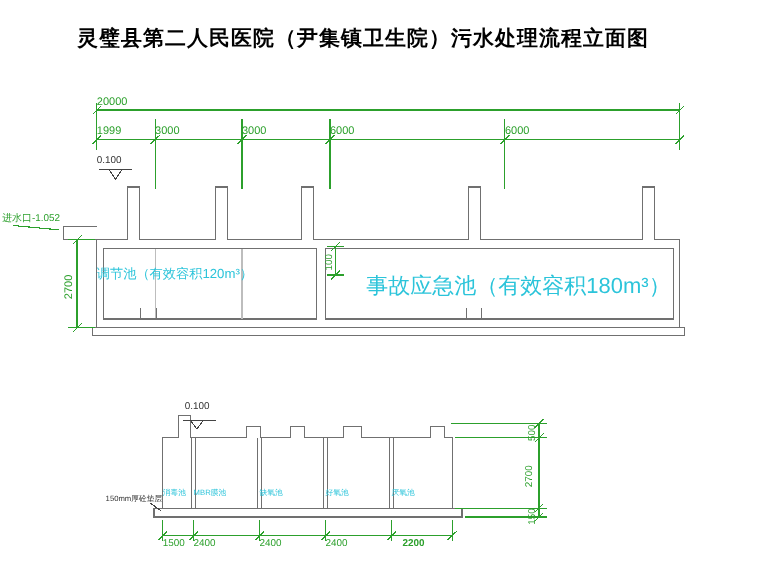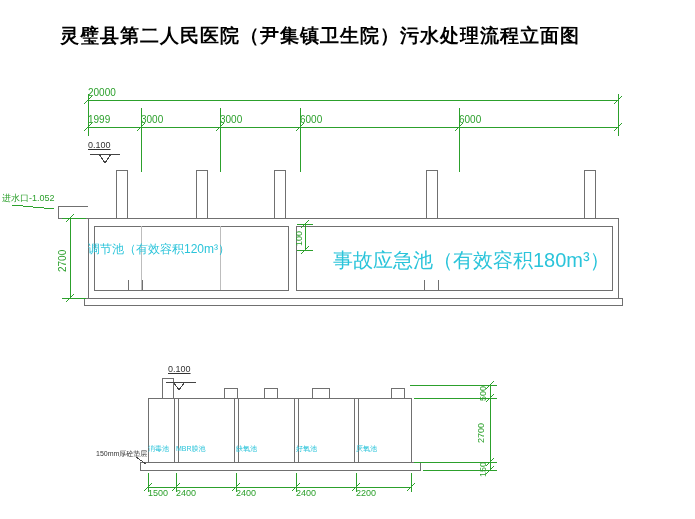--- a/index.html
+++ b/index.html
@@ -1,30 +1,30 @@
 <!DOCTYPE html>
 <html style="--dim-green: #2ca02c; --label-cyan: #2bc4da; --line-gray: #707070;"><head>
 <meta charset="utf-8">
 <style>
   html,body { margin:0; padding:0; background:#ffffff; }
   .canvas {
     position:relative; width:640px; height:519px; background:#ffffff;
-    font-family:"Liberation Sans", sans-serif; overflow:hidden;
+    font-family:"Liberation Sans", sans-serif; overflow:hidden;padding-left:20px;
   }
   .lbl { position:absolute; white-space:nowrap; line-height:1.1; }
   .ctr { text-align:left; }
   .title {
     left:0; right:0; top:26px; text-align:center;
     font-family:"Liberation Serif", serif; font-weight:bold;
     font-size:19px; letter-spacing:1px; color:#000;
   }
   .dimtext   { color:var(--dim-green,#2ca02c); font-size:10px; }
   .dimtext-s { color:var(--dim-green,#2ca02c); font-size:9px; }
   .cyantext  { color:var(--label-cyan,#2bc4da); }
-  .elevtext  { color:#333; font-size:9px;text-decoration:underline; }
+  .elevtext  { color:#333; font-size:9px; }
   .notetext  { color:#333; font-size:7px; }
   .vtext { transform:rotate(-90deg); transform-origin:0 0; }
   svg { position:absolute; left:0; top:0; }
   .sg  { stroke:var(--dim-green,#2ca02c); stroke-width:1; fill:none; }
   .sk  { stroke:var(--line-gray,#707070); stroke-width:1; fill:none; }
   .skw { stroke:var(--line-gray,#707070); stroke-width:1; fill:#ffffff; }
   .sl  { stroke:#bdbdbd; stroke-width:1; fill:none; }
   .sm  { stroke:#444444; stroke-width:1; fill:none; }
 </style>
 </head>
@@ -185,19 +185,19 @@
   <div class="lbl cyantext ctr" style="left:148px; top:445px; width:28px; font-size:7px;">消毒池</div>
   <div class="lbl cyantext ctr" style="left:176px; top:445px; width:60px; font-size:7px;">MBR膜池</div>
   <div class="lbl cyantext ctr" style="left:236px; top:445px; width:60px; font-size:7px;">缺氧池</div>
   <div class="lbl cyantext ctr" style="left:296px; top:445px; width:60px; font-size:7px;">好氧池</div>
   <div class="lbl cyantext ctr" style="left:356px; top:445px; width:55px; font-size:7px;">厌氧池</div>
 
   <div class="lbl dimtext-s ctr" style="left:148px; top:489px; width:28px;">1500</div>
   <div class="lbl dimtext-s ctr" style="left:176px; top:489px; width:60px;">2400</div>
   <div class="lbl dimtext-s ctr" style="left:236px; top:489px; width:60px;">2400</div>
   <div class="lbl dimtext-s ctr" style="left:296px; top:489px; width:60px;">2400</div>
-  <div class="lbl dimtext-s ctr" style="left:356px; top:489px; width:55px;">2200</div>
+  <div class="lbl dimtext-s ctr" style="left:366px; top:489px; width:55px;font-weight:bold;">2200</div>
 
   <div class="lbl dimtext-s vtext" style="left:479px; top:401px;">500</div>
   <div class="lbl dimtext-s vtext" style="left:477px; top:443px;">2700</div>
   <div class="lbl dimtext-s vtext" style="left:479px; top:477px;">150</div>
 
 </div>
 
 </body></html>

